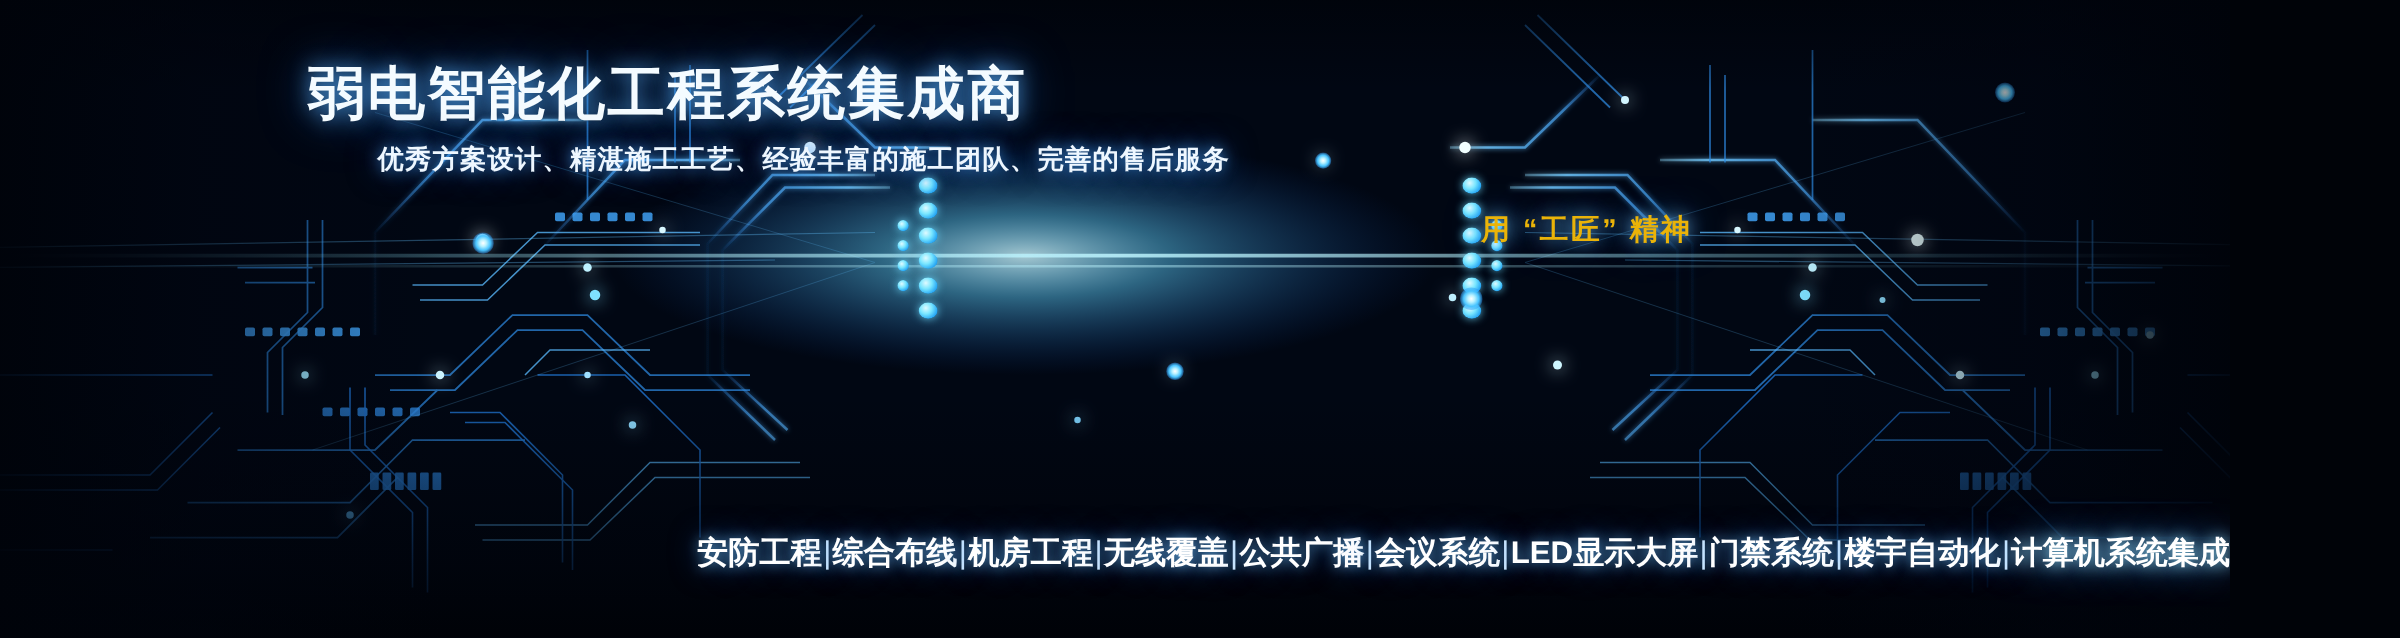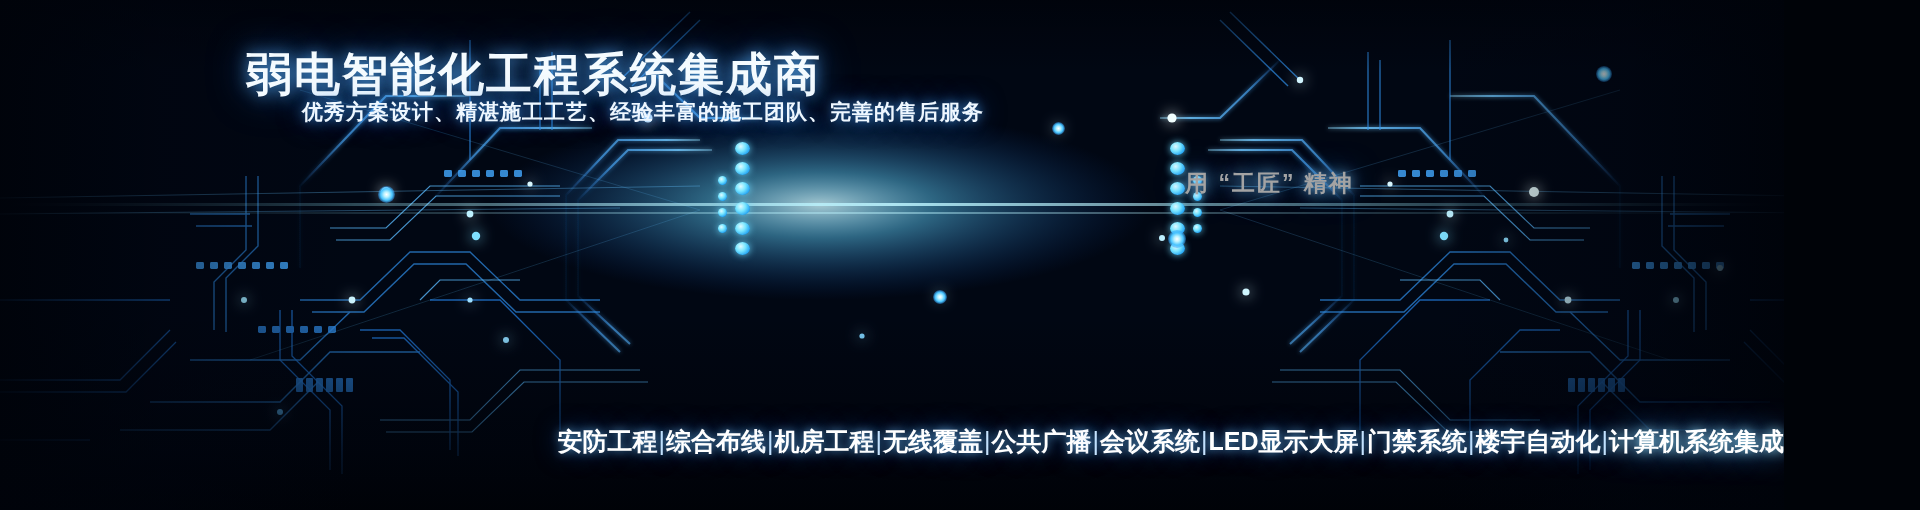--- a/index.html
+++ b/index.html
@@ -72,31 +72,31 @@
     font-size: 46px;
     font-weight: 700;
     letter-spacing: 2px;
     color: #f4fbff;
     text-shadow: 0 0 16px rgba(90,180,255,0.85), 0 0 38px rgba(40,120,230,0.6), 0 1px 2px rgba(0,0,0,0.55);
     white-space: nowrap;
   }
   .subtitle {
     position: absolute;
     left: 302px;
-    top: 98px;
+    top: 113px;
     font-size: 21px;
     font-weight: 600;
     letter-spacing: 1px;
     color: #eef7ff;
     text-shadow: 0 0 12px rgba(80,170,255,0.8), 0 0 26px rgba(30,100,210,0.55);
     white-space: nowrap;
   }
   .slogan {
     position: absolute;
-    color: #a3a3a3;
+    color: #eab308;
     font-size: 23px;
     font-weight: 600;
     letter-spacing: 2px;
     text-shadow: 0 0 14px rgba(120,200,255,0.9), 0 0 30px rgba(40,130,235,0.6);
     white-space: nowrap;
   }
   .slogan.l1 { left: 1185px; top: 168px; }
   .slogan.l2 { left: 1262px; top: 203px; }
 
   .services {

